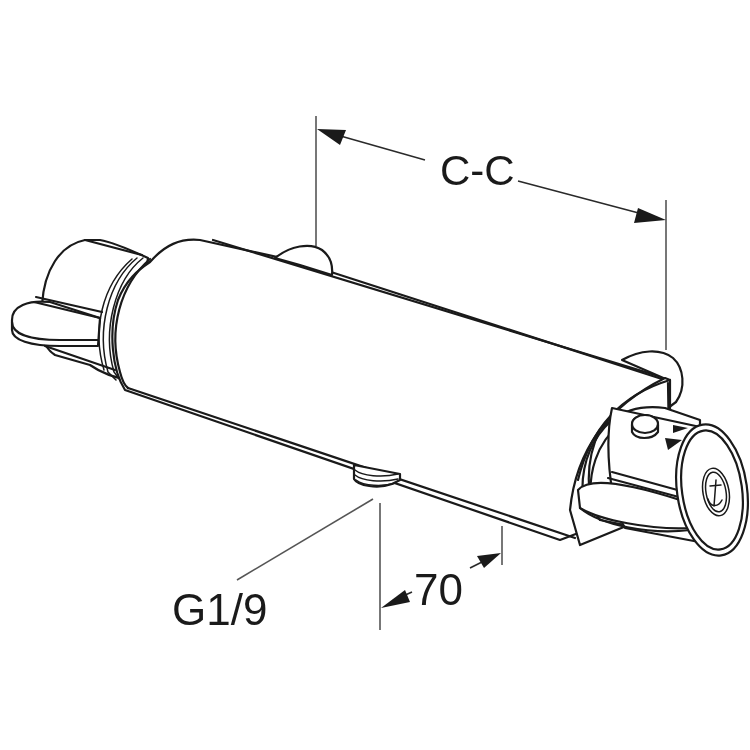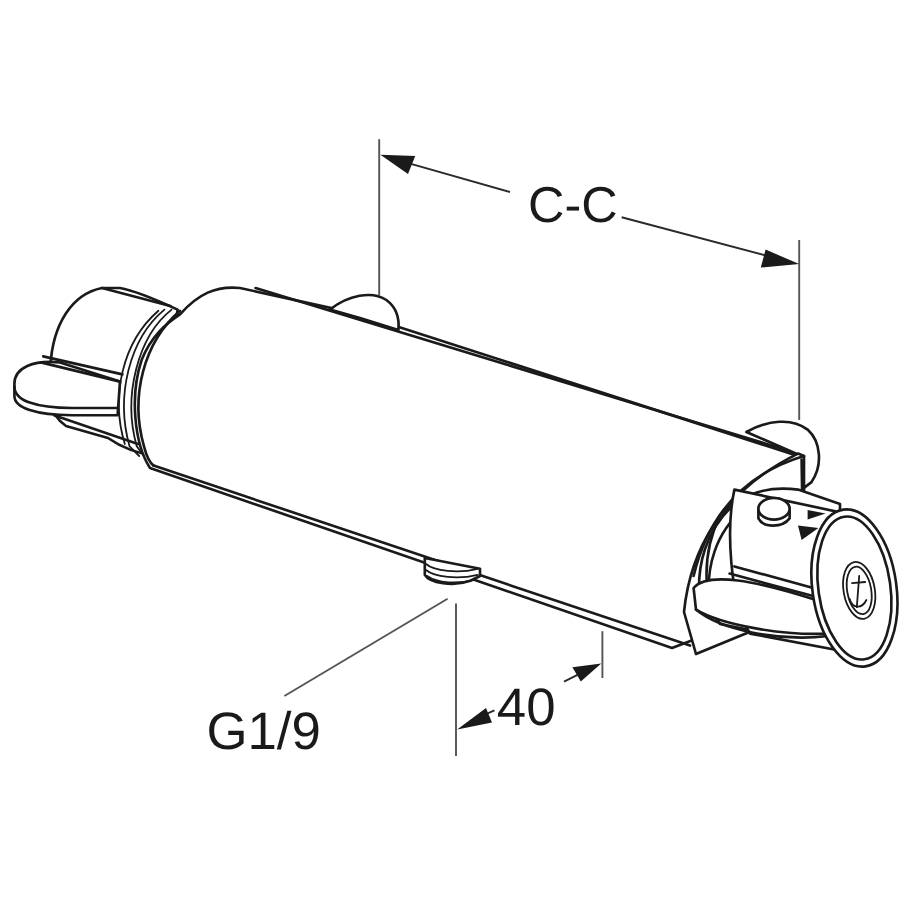--- a/index.html
+++ b/index.html
@@ -117,15 +117,15 @@
       <line class="dim" x1="392" y1="601" x2="412" y2="592"></line>
       <line class="dim" x1="470" y1="568" x2="490" y2="558"></line>
       <polygon class="arrow" points="381,608 405,590 410,602"></polygon>
       <polygon class="arrow" points="501,553 477,556 484,568"></polygon>
     </g>
 
     <line class="ext" x1="373" y1="499" x2="237" y2="580"></line>
   </svg>
 
   <div class="label" id="lbl-cc">C-C</div>
-  <div class="label" id="lbl-70">40</div>
+  <div class="label" id="lbl-70">70</div>
   <div class="label" id="lbl-g12">G1/9</div>
 </div>
 
 </body></html>

